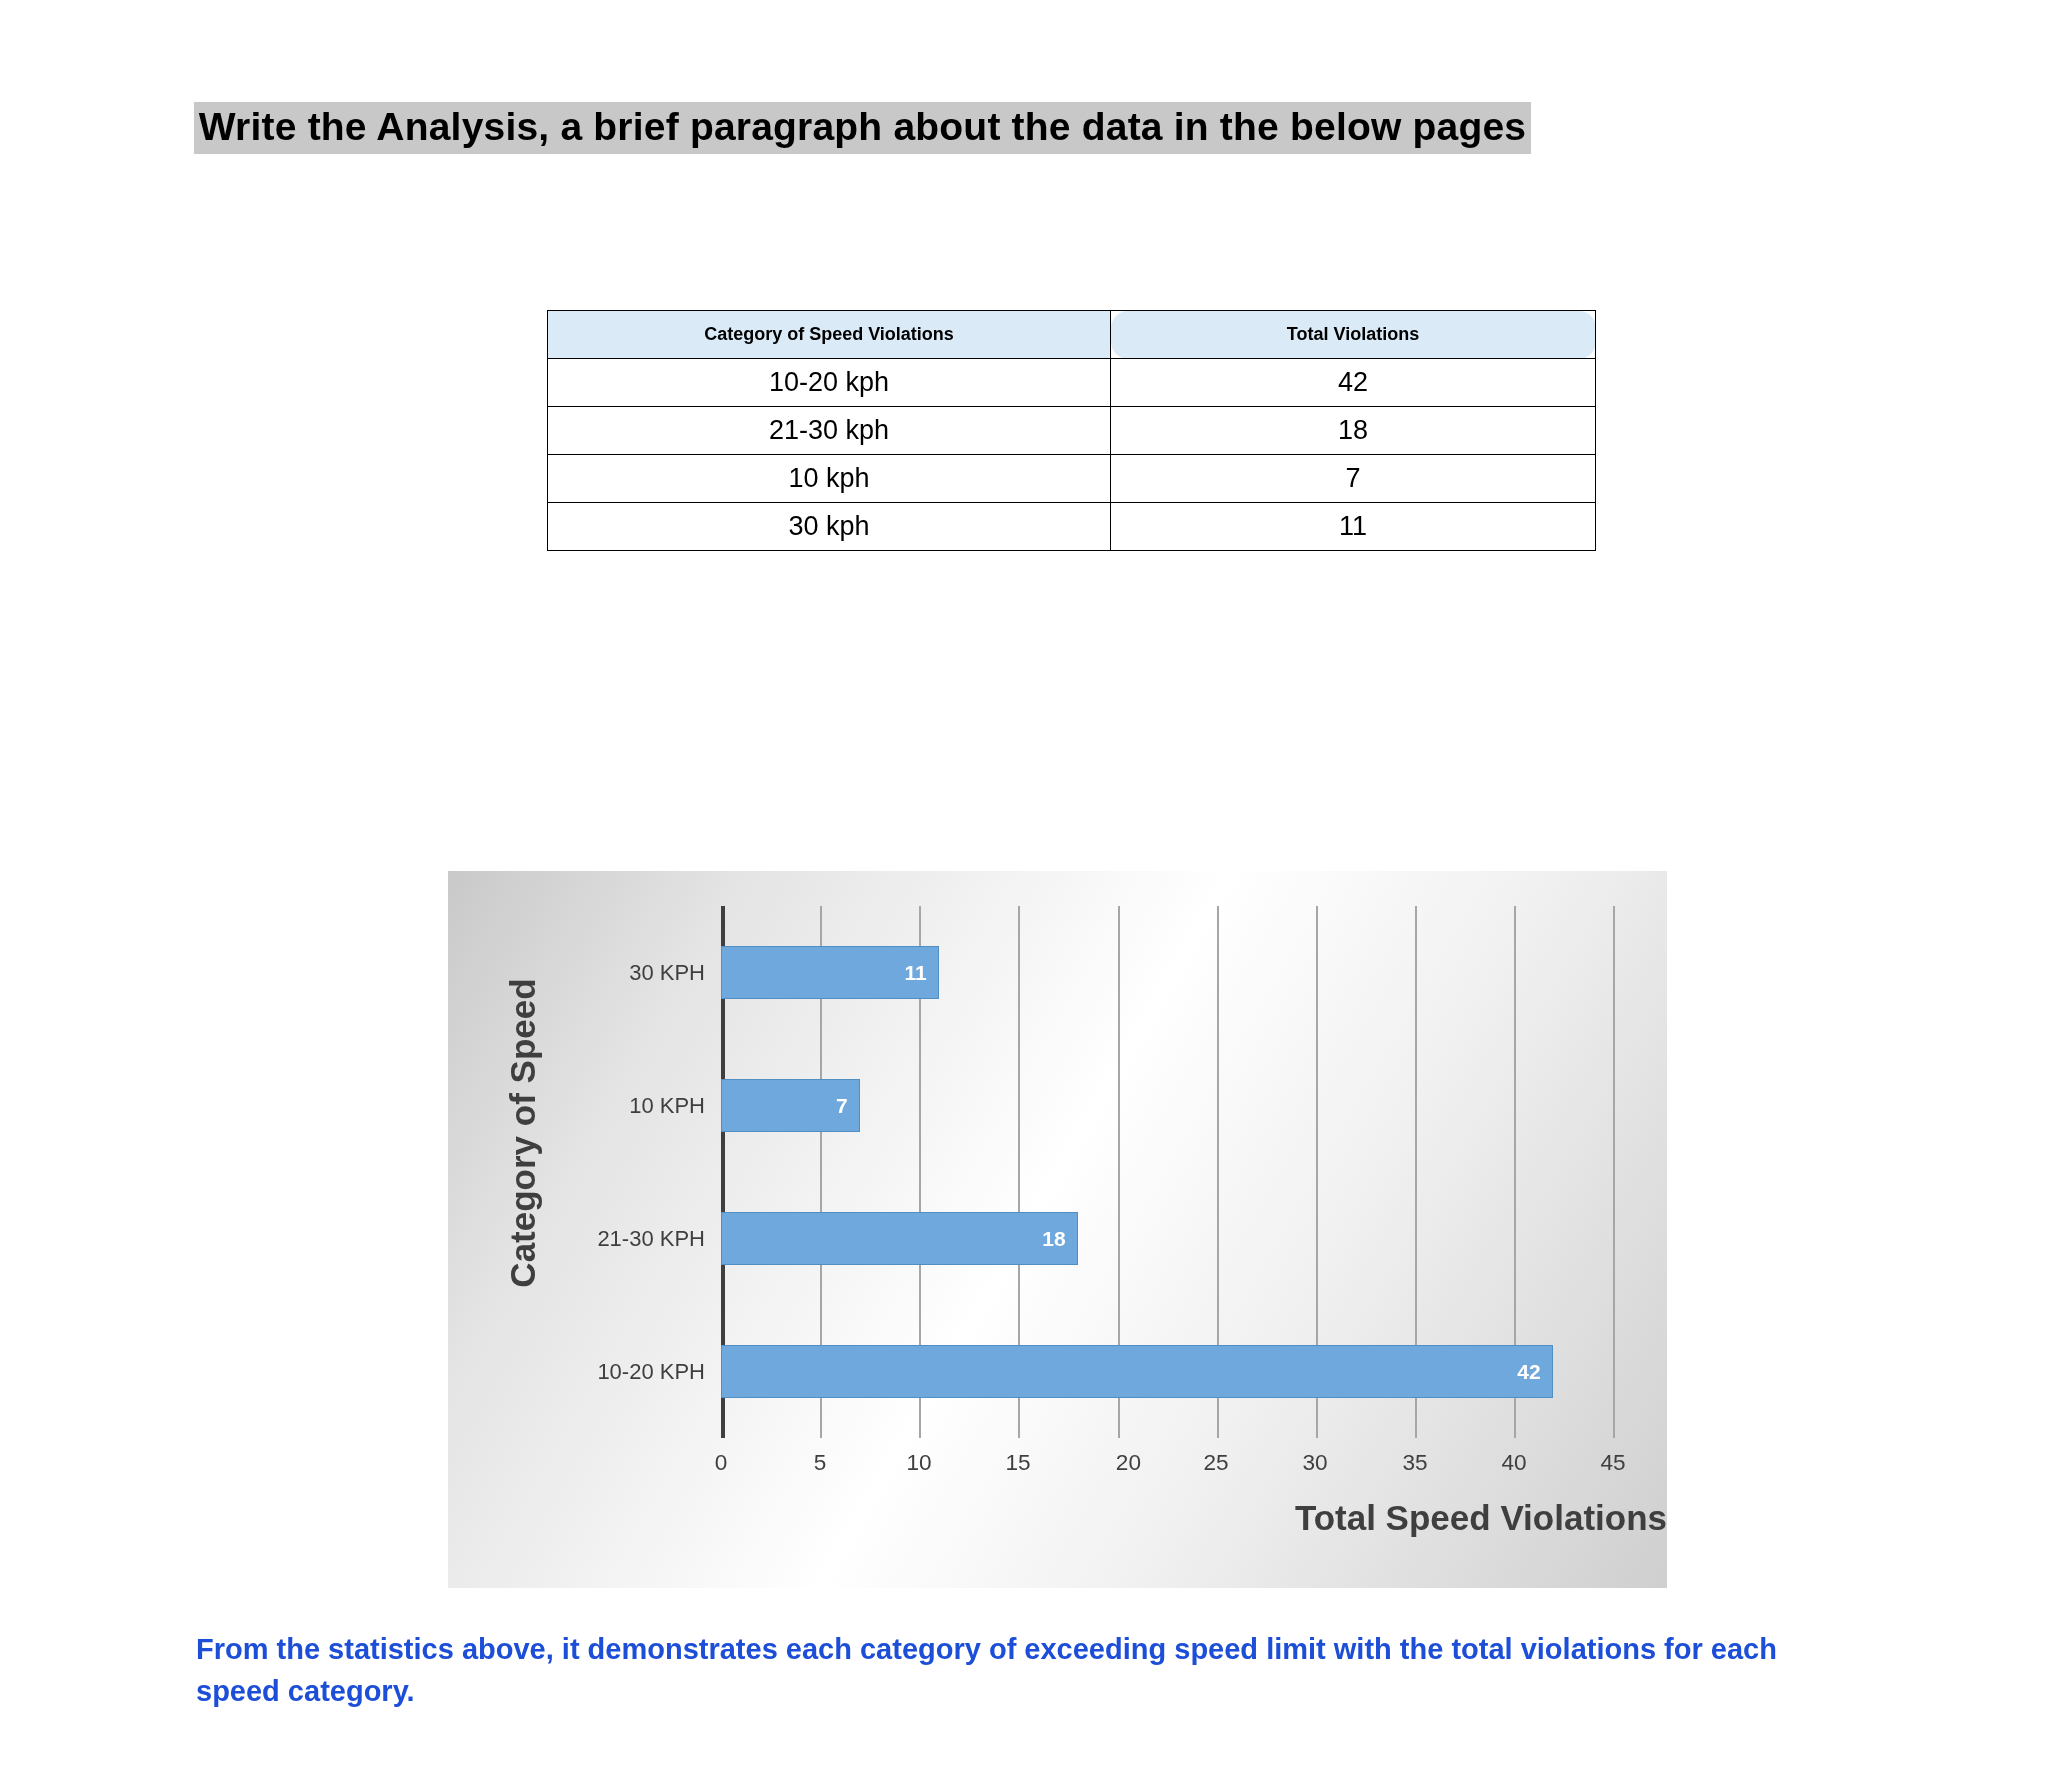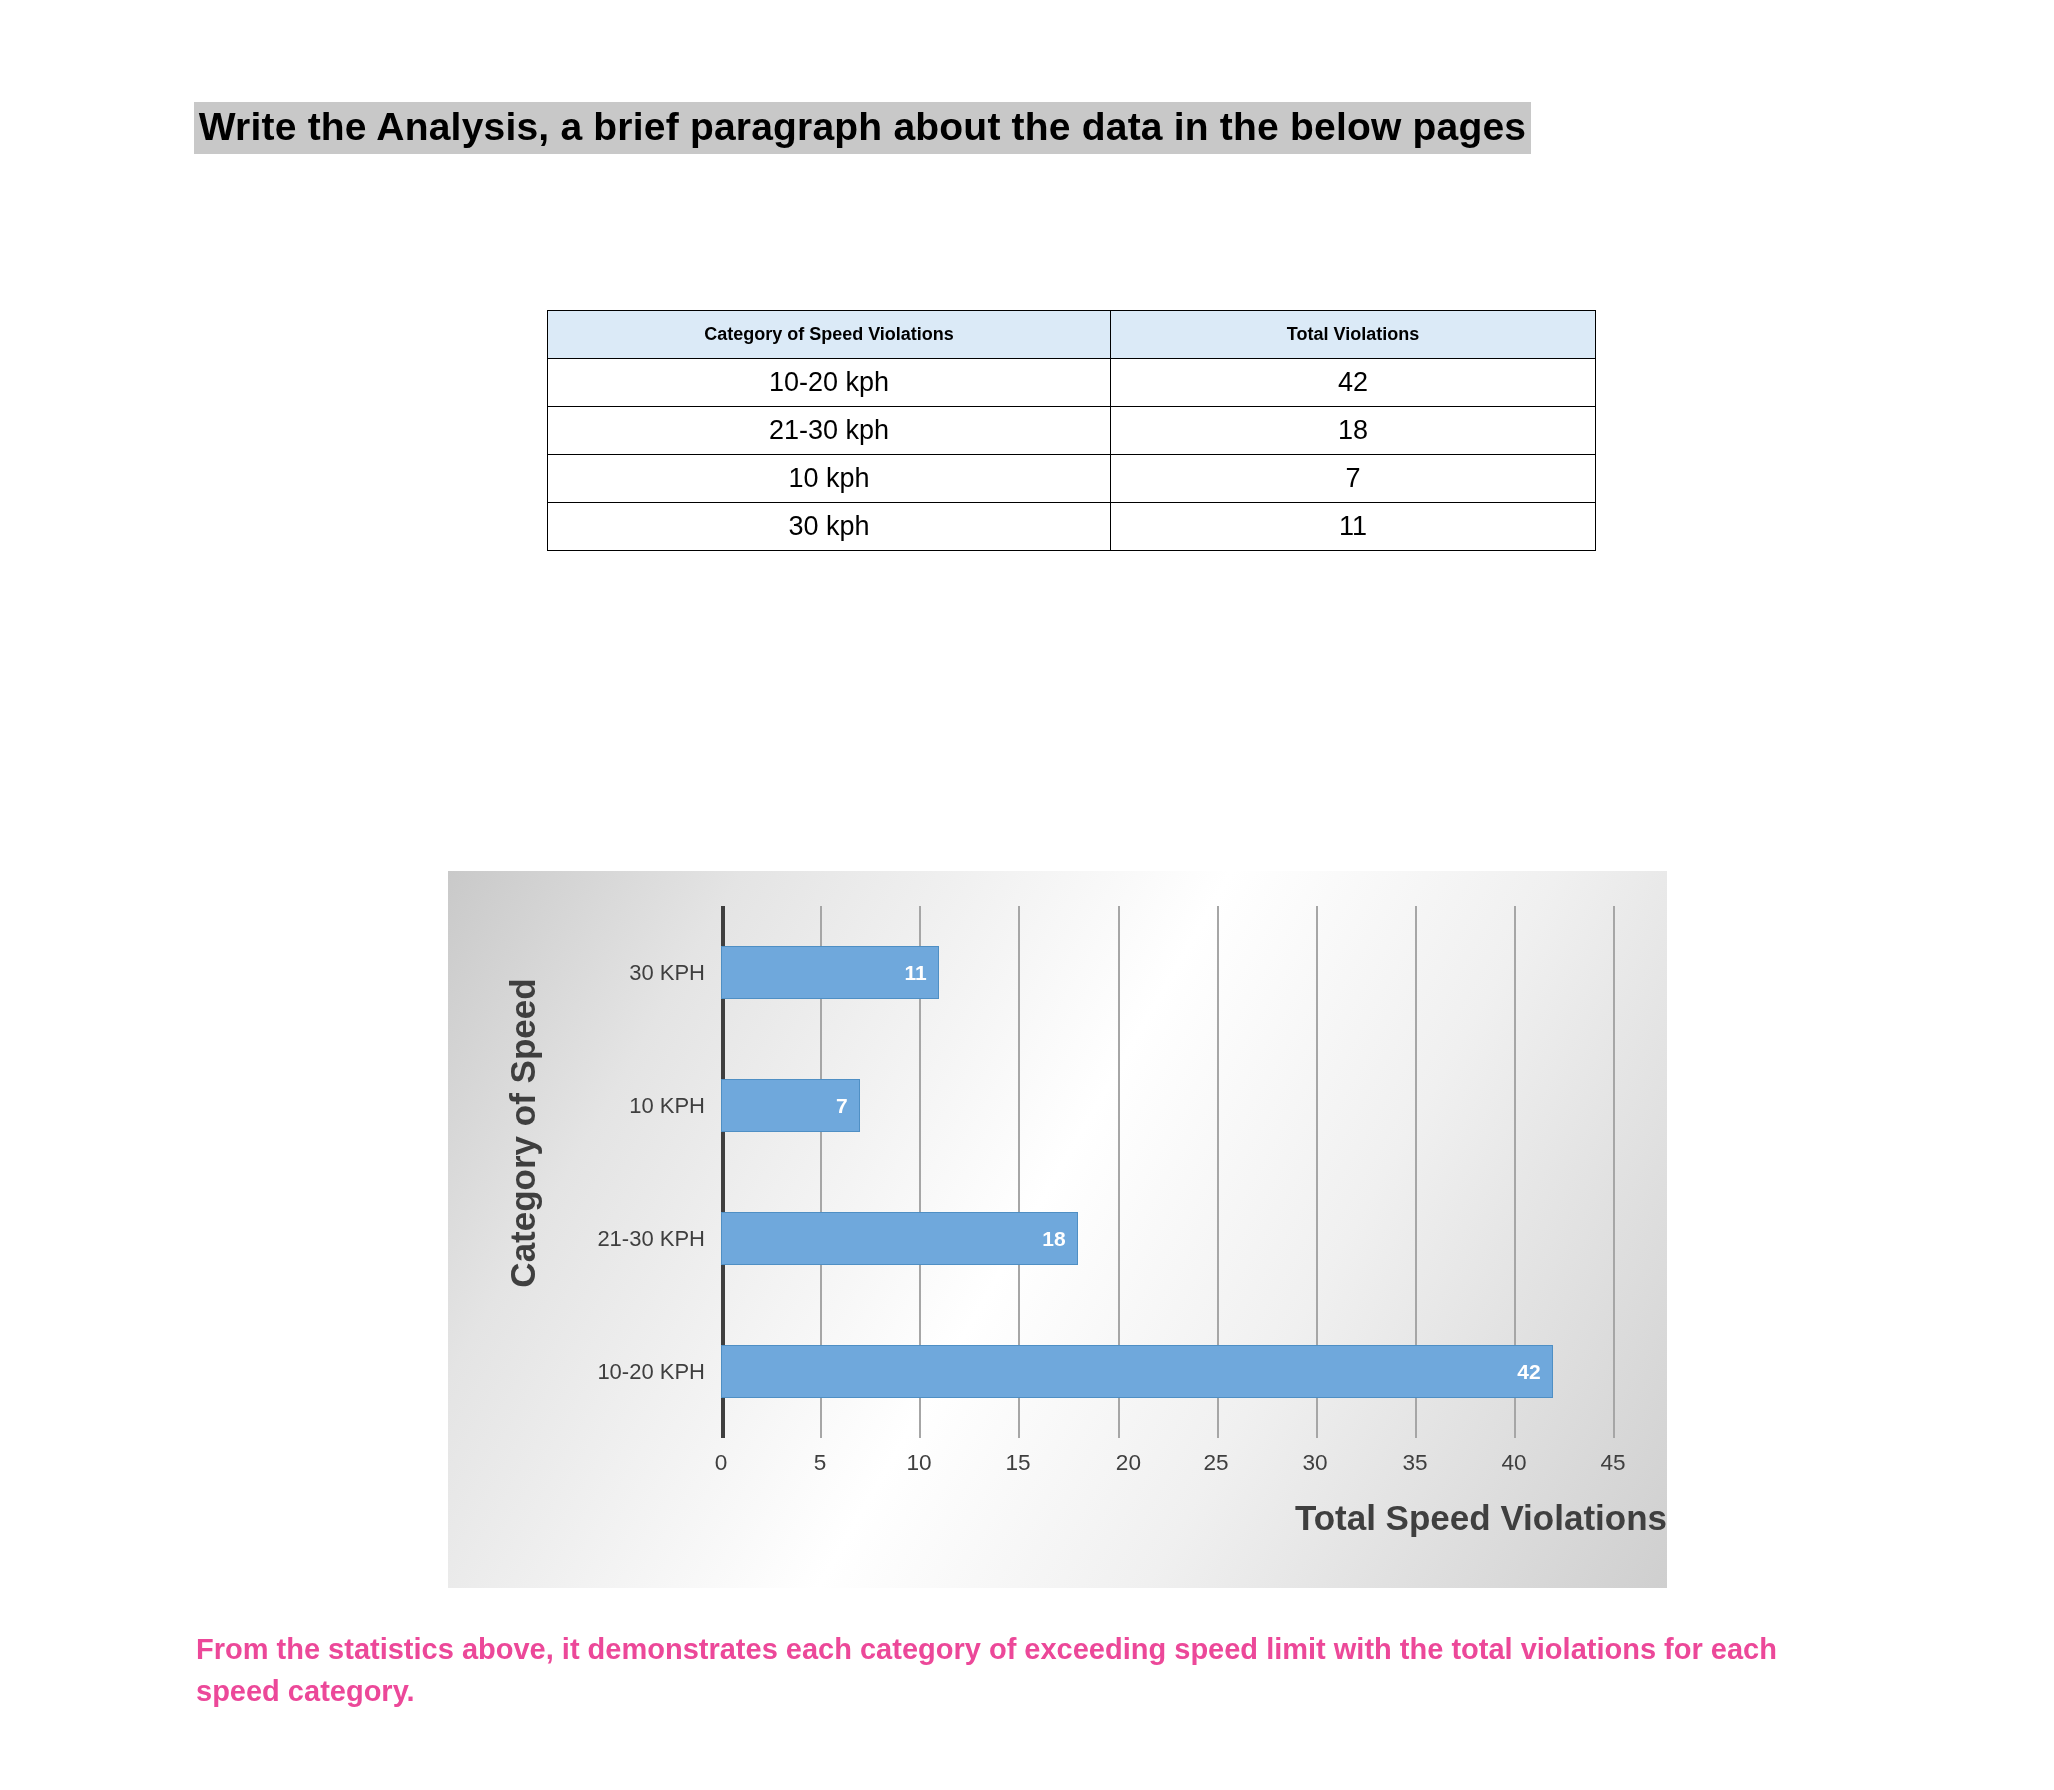--- a/index.html
+++ b/index.html
@@ -48,21 +48,21 @@
     font-family: "Liberation Sans", sans-serif;
     color: #000000;
     padding: 0;
   }
   .data-table th {
     background: #dbeaf7;
     font-weight: bold;
     font-size: 18px;
   }
   .col-cat { width: 562px; }
-  .col-tot { width: 484px; }
+  .col-tot { width: 484px; border-radius: 17px; }
 
   
   .chart-panel {
     position: absolute;
     left: 448px;
     top: 871px;
     width: 1219px;
     height: 717px;
     background: linear-gradient(120deg, #c9c9c9 0%, #e4e4e4 18%, #ffffff 48%, #f0f0f0 68%, #cfcfcf 100%);
   }
@@ -144,21 +144,21 @@
 
   
   .footer-text {
     position: absolute;
     left: 196px;
     top: 1628px;
     width: 1620px;
     font-size: 29px;
     font-weight: bold;
     line-height: 1.45;
-    color: #ec4899;
+    color: #1d4ed8;
     font-family: "Liberation Sans", sans-serif;
   }
 </style>
 </head>
 <body>
 
 <div class="heading">Write the Analysis, a brief paragraph about the data in the below pages</div>
 
 <table class="data-table">
   <thead>

